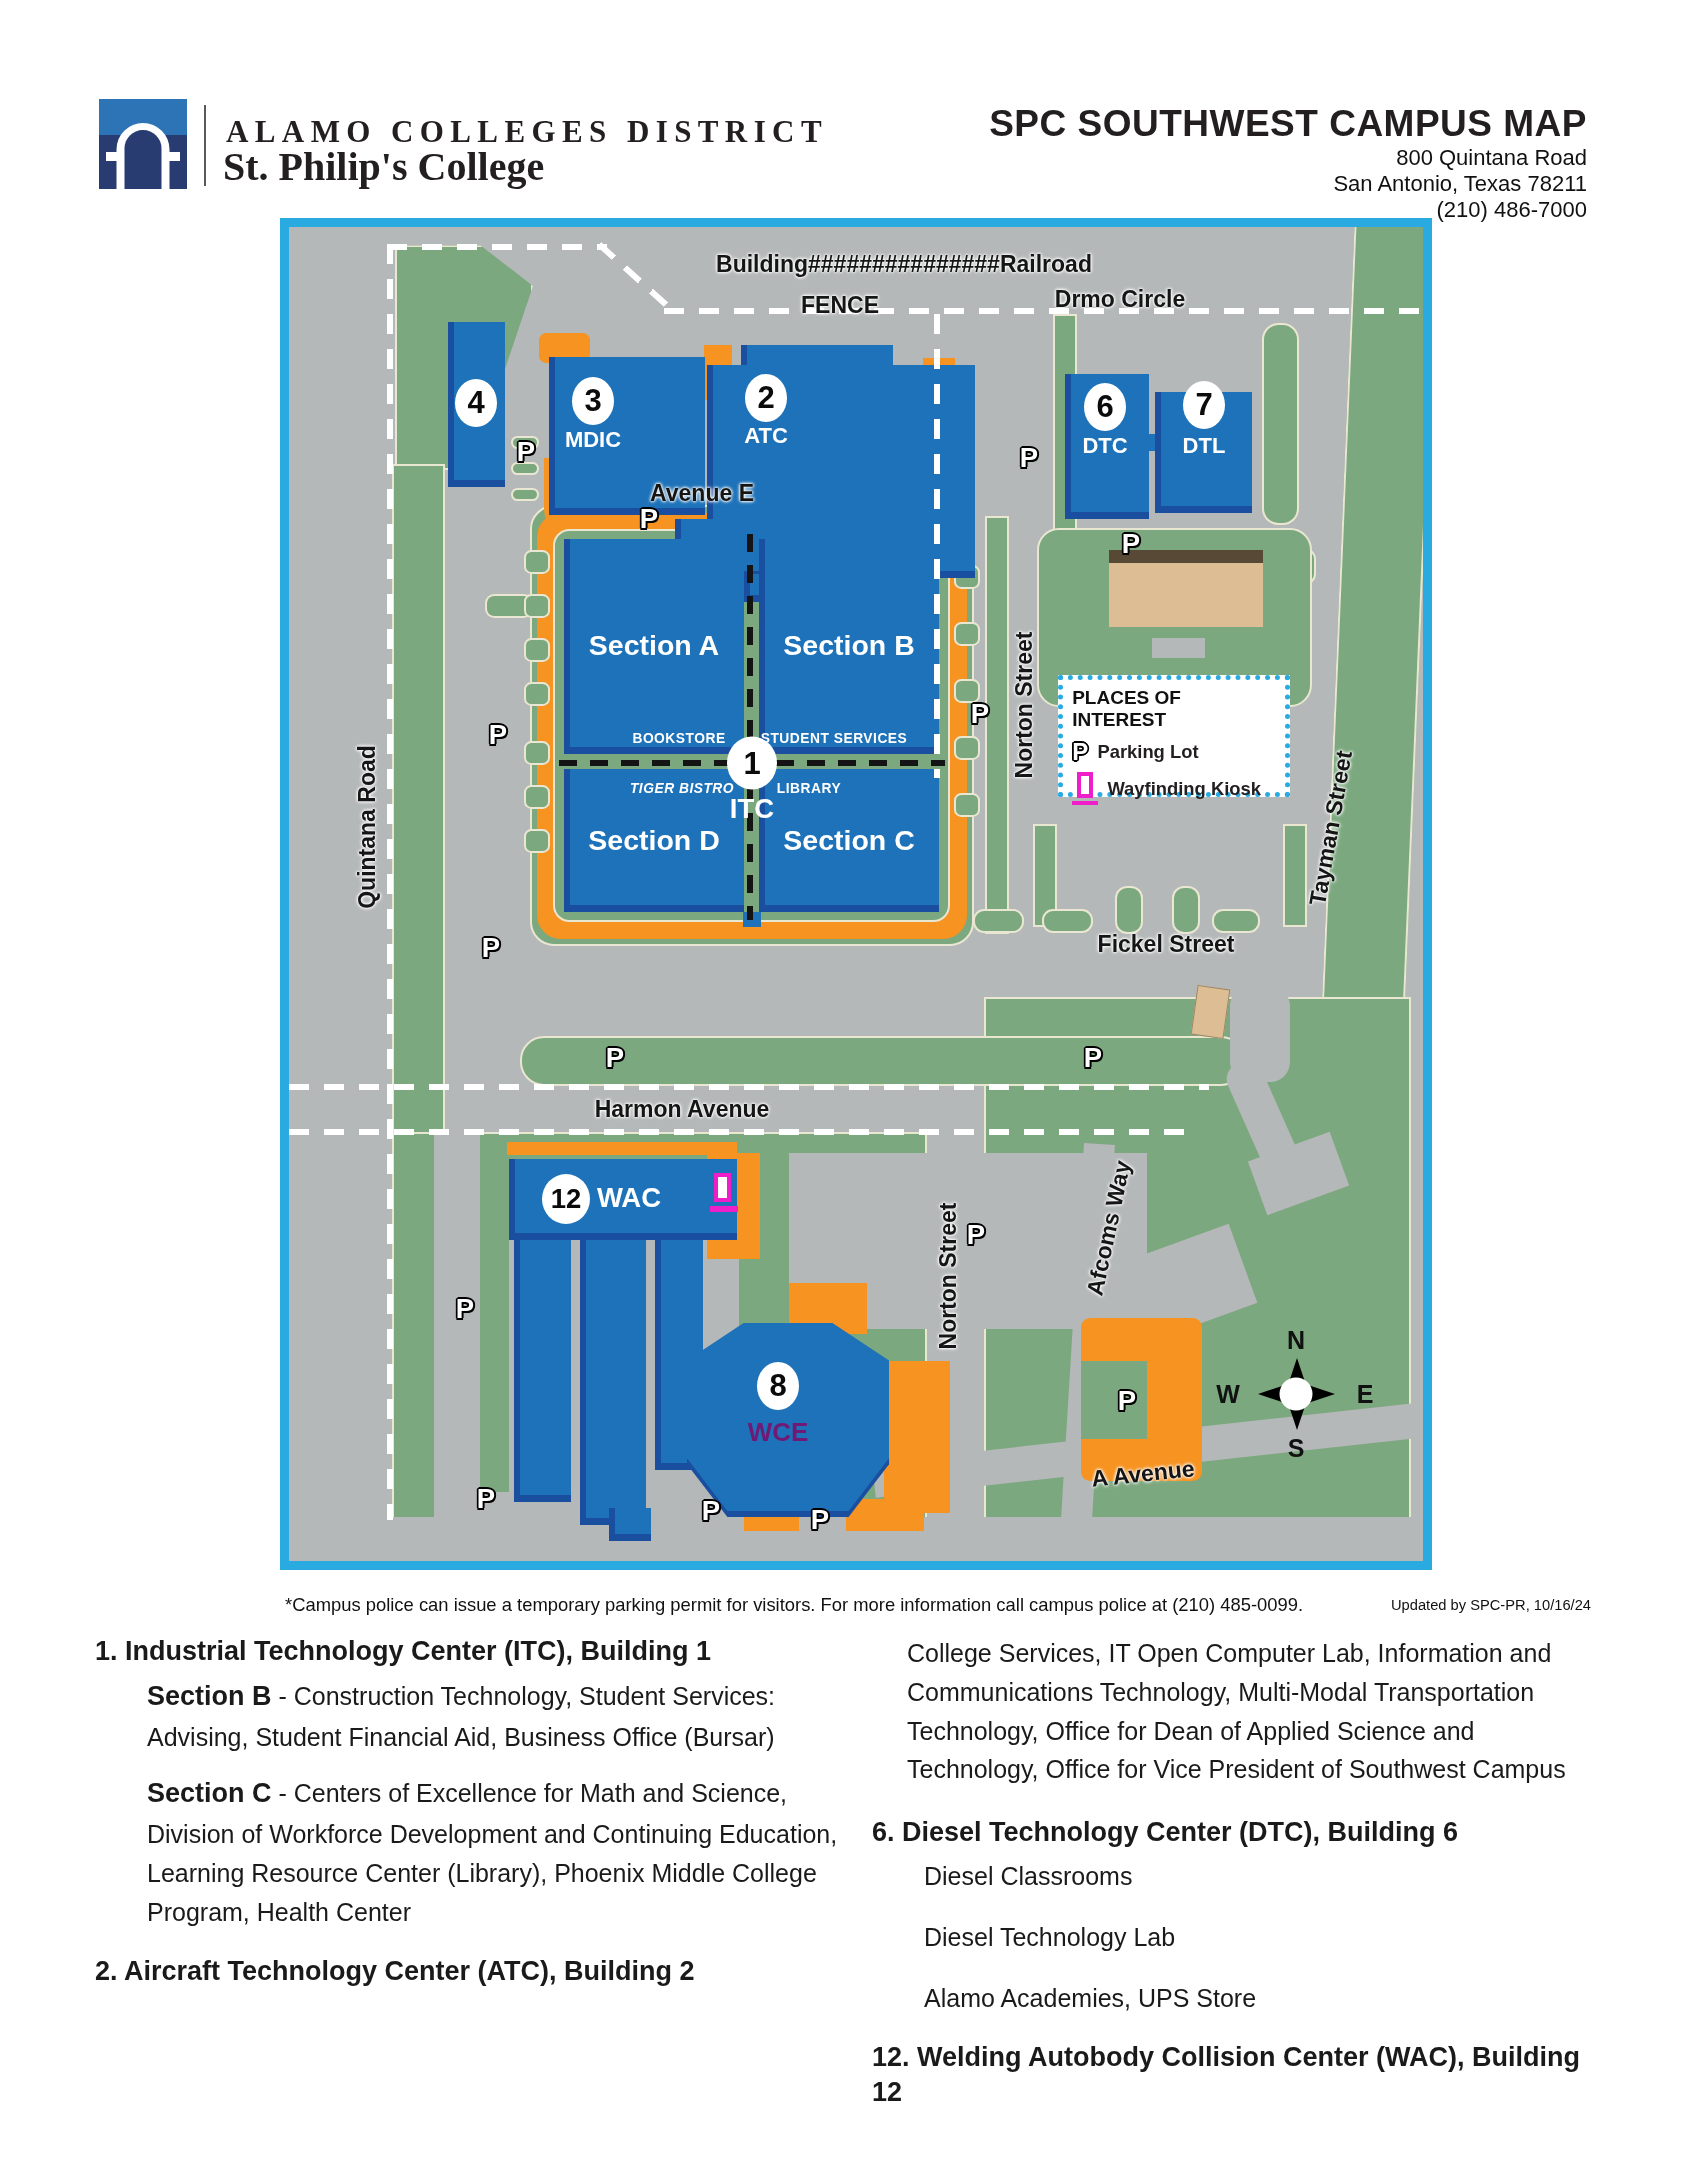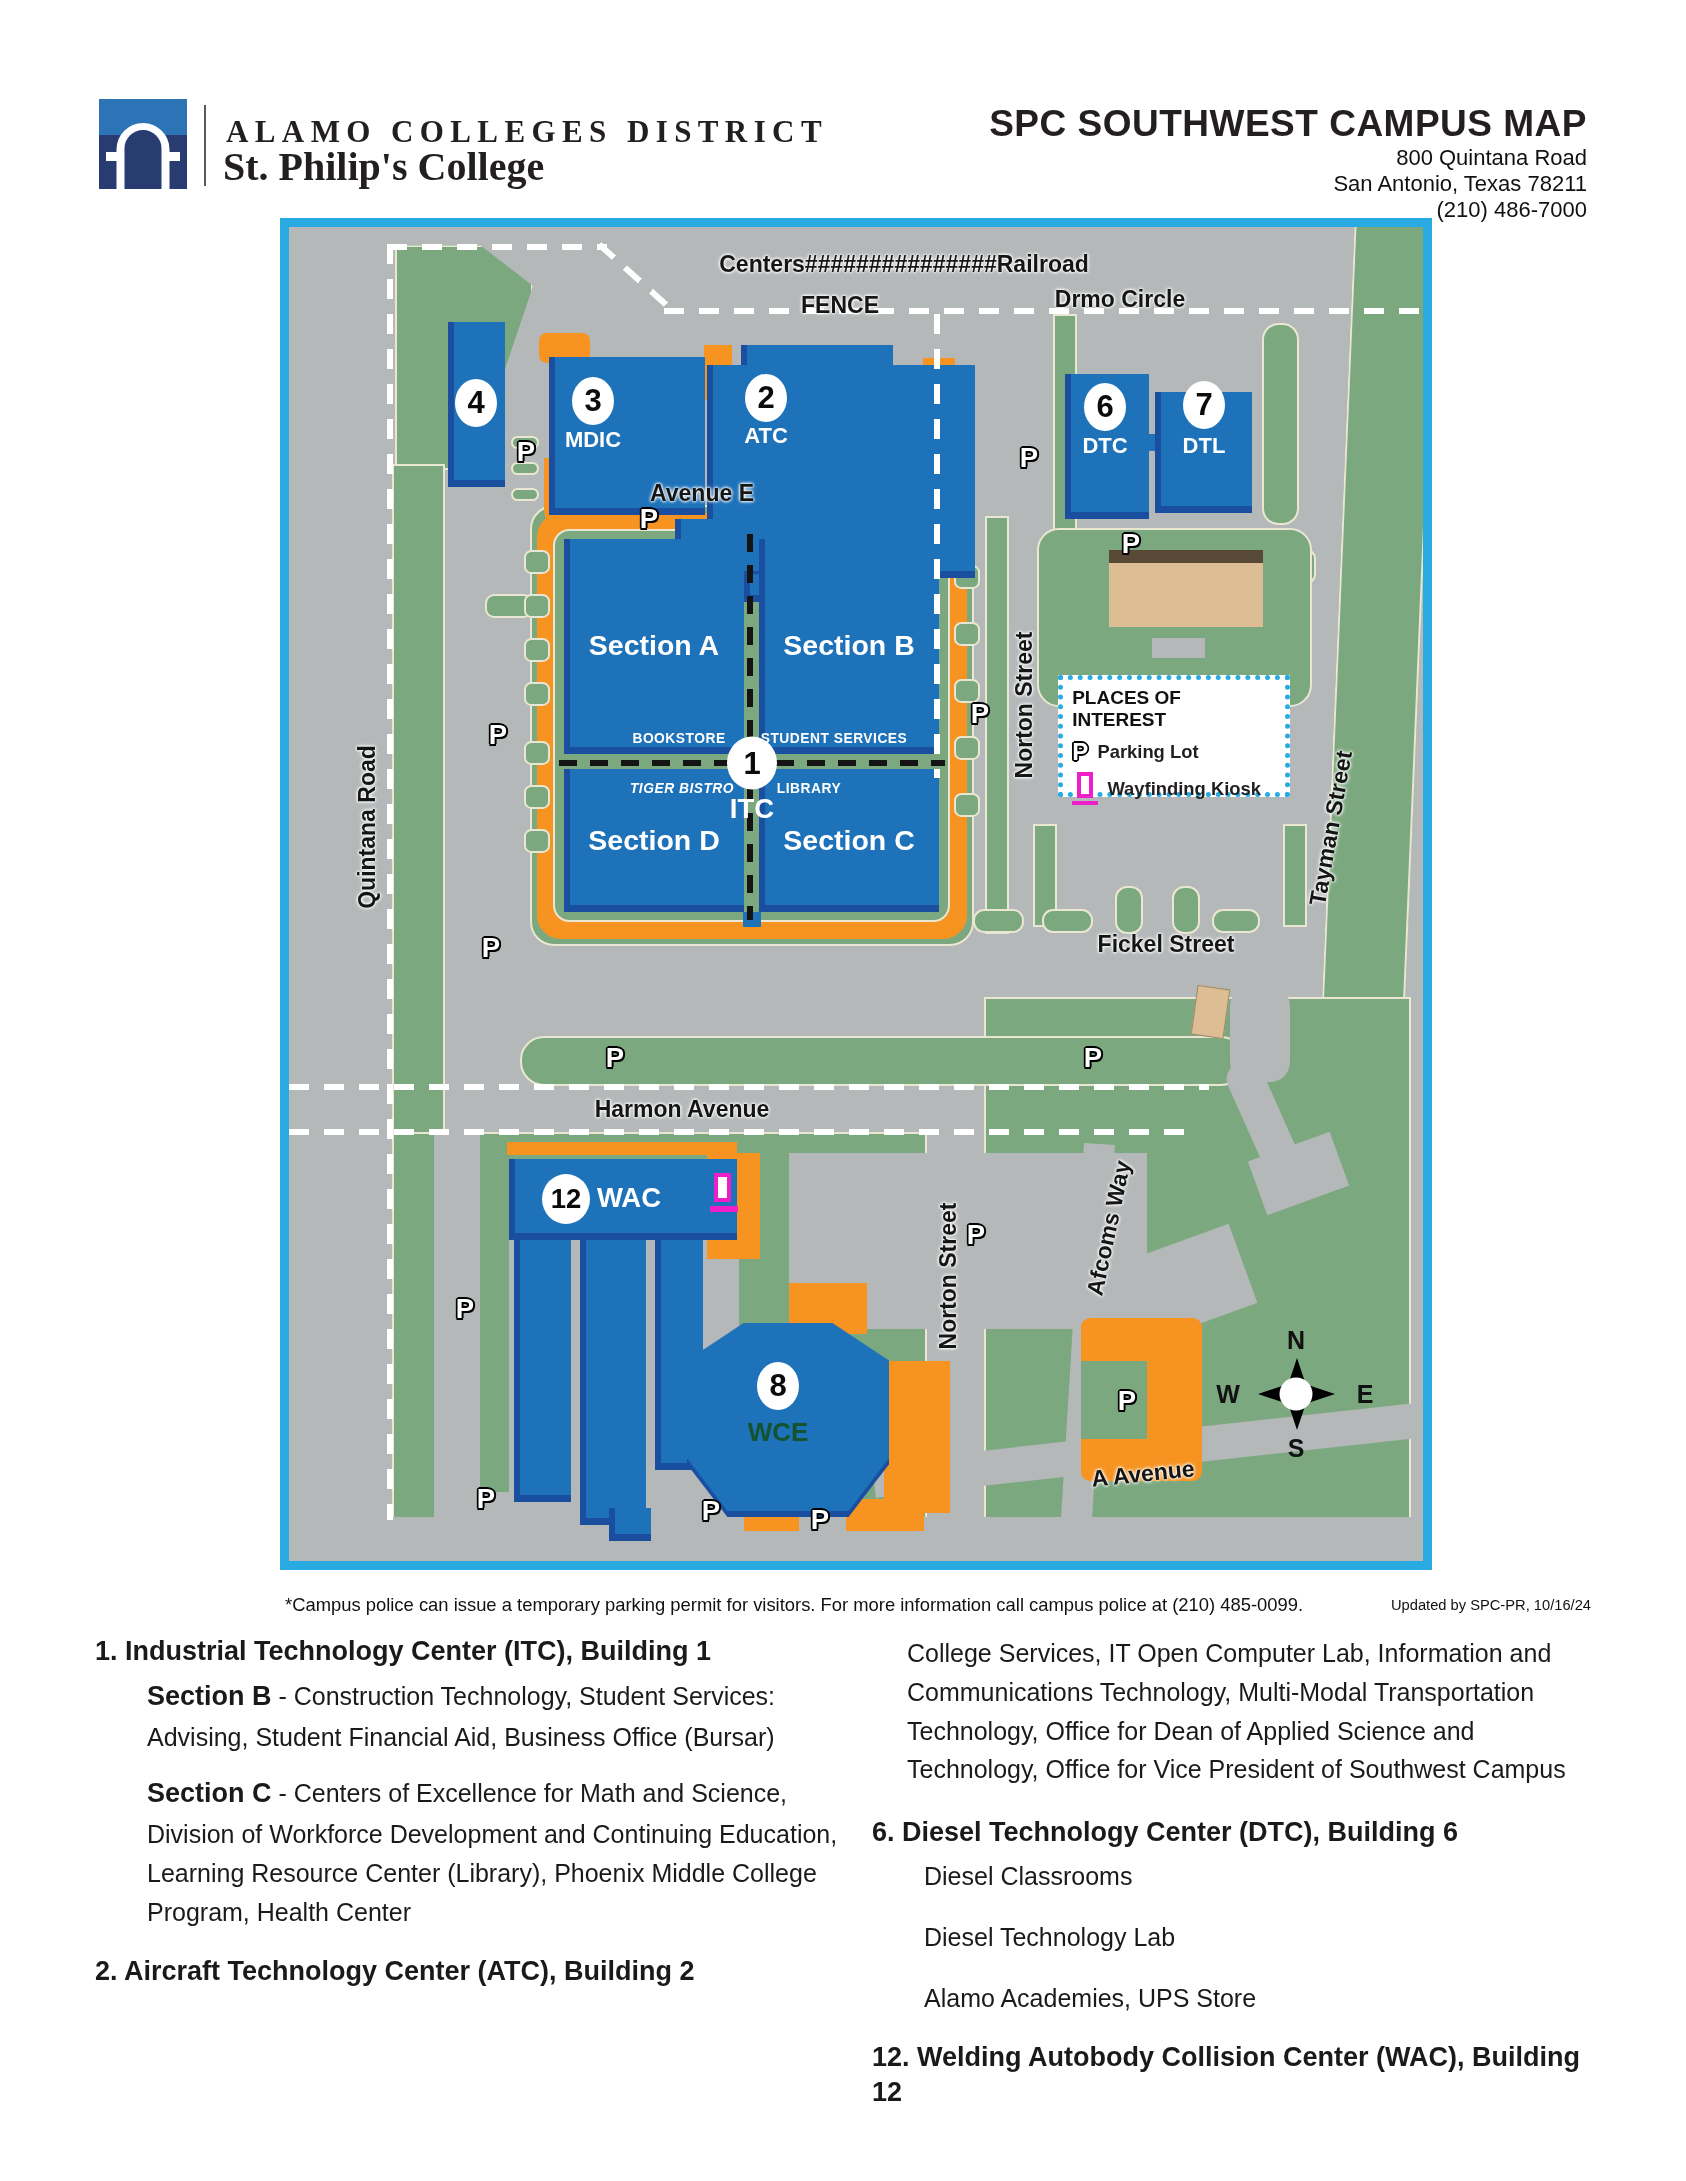--- a/index.html
+++ b/index.html
@@ -203,21 +203,21 @@
   <i class="abs dashh" style="left:98px;top:16.5px;width:220px;height:6.4px;"></i>
   <i class="abs dashh" style="left:312px;top:14.7px;width:96px;height:6.4px;transform:rotate(42deg);transform-origin:left top;"></i>
   <i class="abs dashh" style="left:375px;top:81px;width:759px;height:6.4px;"></i>
   <i class="abs dashv" style="left:645px;top:87px;width:6.4px;height:464px;"></i>
   <i class="abs dashh" style="left:0;top:857px;width:920px;height:6.4px;"></i>
   <i class="abs dashh" style="left:0;top:902px;width:909px;height:6.4px;"></i>
 
   <i class="abs bdashv" style="left:458px;top:307px;width:6.4px;height:386px;"></i>
   <i class="abs bdashh" style="left:270px;top:533px;width:386px;height:6.4px;"></i>
 
-  <span class="abs slabel ctr" style="left:615px;top:37px;">Centers###############Railroad</span>
+  <span class="abs slabel ctr" style="left:615px;top:37px;">Building###############Railroad</span>
   <span class="abs slabel ctr" style="left:551px;top:78px;">FENCE</span>
   <span class="abs slabel ctr" style="left:831px;top:72px;">Drmo Circle</span>
   <span class="abs slabel ctr" style="left:413px;top:266px;">Avenue E</span>
   <span class="abs slabel" style="left:78px;top:600px;transform:translate(-50%,-50%) rotate(-90deg);">Quintana Road</span>
   <span class="abs slabel" style="left:735px;top:478px;transform:translate(-50%,-50%) rotate(-90deg);">Norton Street</span>
   <span class="abs slabel" style="left:659px;top:1049px;transform:translate(-50%,-50%) rotate(-90deg);">Norton Street</span>
   <span class="abs slabel" style="left:1042px;top:601px;transform:translate(-50%,-50%) rotate(-80deg);">Tayman Street</span>
   <span class="abs slabel ctr" style="left:877px;top:717px;">Fickel Street</span>
   <span class="abs slabel ctr" style="left:393px;top:882px;">Harmon Avenue</span>
   <span class="abs slabel" style="left:820px;top:1001px;transform:translate(-50%,-50%) rotate(-78deg);">Afcoms Way</span>
@@ -240,21 +240,21 @@
   <span class="abs room ctr" style="left:390px;top:511px;">BOOKSTORE</span>
   <span class="abs room ctr" style="left:545px;top:511px;">STUDENT SERVICES</span>
   <span class="abs room ctr" style="left:393px;top:561px;font-style:italic;">TIGER BISTRO</span>
   <span class="abs room ctr" style="left:520px;top:561px;">LIBRARY</span>
   <span class="abs numc ctr" style="left:463px;top:536px;width:50px;height:53px;">1</span>
   <span class="abs ctr" style="left:463px;top:582px;font-size:27.5px;font-weight:800;color:#fff;">ITC</span>
 
   <span class="abs numc ctr" style="left:277px;top:972px;width:48px;height:50px;font-size:27.5px;">12</span>
   <span class="abs ctr" style="left:340px;top:971px;font-size:27.5px;font-weight:800;color:#fff;">WAC</span>
   <span class="abs numc ctr" style="left:489px;top:1159px;">8</span>
-  <span class="abs ctr" style="left:489px;top:1205px;font-size:26px;font-weight:800;color:#14532d;">WCE</span>
+  <span class="abs ctr" style="left:489px;top:1205px;font-size:26px;font-weight:800;color:#701a75;">WCE</span>
 
   <i class="abs" style="left:425px;top:946px;width:16.5px;height:29px;background:#fff;border:4.6px solid #ee1ec8;box-sizing:border-box;"></i>
   <i class="abs" style="left:421px;top:979px;width:27.5px;height:5.5px;background:#ee1ec8;"></i>
 
   <span class="abs pm ctr" style="left:237px;top:225px;">P</span>
   <span class="abs pm ctr" style="left:740px;top:231px;">P</span>
   <span class="abs pm ctr" style="left:360px;top:292px;">P</span>
   <span class="abs pm ctr" style="left:842px;top:317px;">P</span>
   <span class="abs pm ctr" style="left:691px;top:487px;">P</span>
   <span class="abs pm ctr" style="left:209px;top:508px;">P</span>

